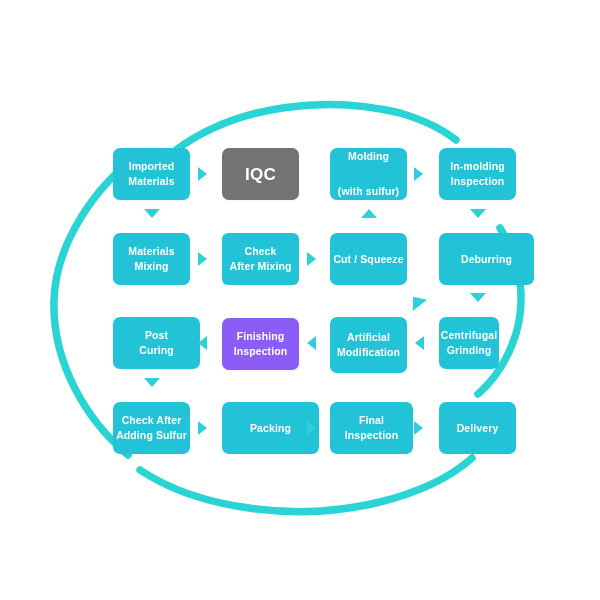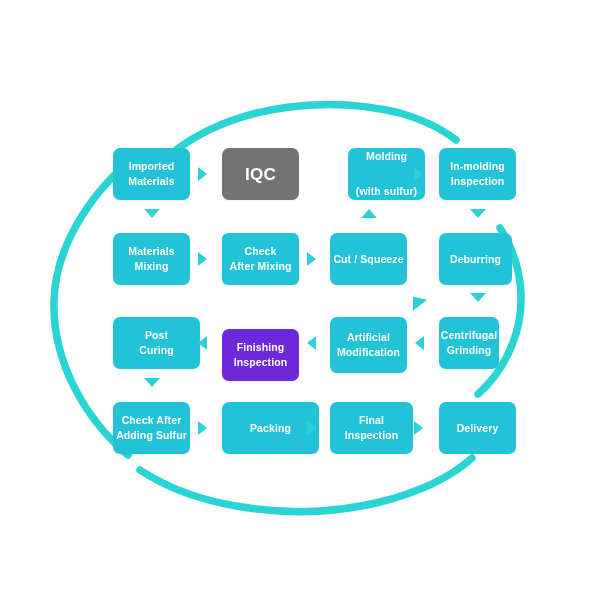--- a/index.html
+++ b/index.html
@@ -107,47 +107,47 @@
   </svg>
 
   <div id="nodes-layer">
       <div class="node" style="left: 113px; top: 148px; width: 77px; height: 52px; background: rgb(34, 195, 214); color: rgb(255, 255, 255);">
         <span class="ln">Imported</span>
         <span class="ln">Materials</span>
       </div>
       <div class="node big-label" style="left: 222px; top: 148px; width: 77px; height: 52px; background: #737373; color: rgb(255, 255, 255);">
         <span class="ln">IQC</span>
       </div>
-      <div class="node" style="left: 348px; top: 148px; width: 77px; height: 52px; background: rgb(34, 195, 214); color: rgb(255, 255, 255); gap: 20px;">
+      <div class="node" style="left: 330px; top: 148px; width: 77px; height: 52px; background: rgb(34, 195, 214); color: rgb(255, 255, 255); gap: 20px;">
         <span class="ln">Molding</span>
         <span class="ln">(with sulfur)</span>
       </div>
       <div class="node" style="left: 439px; top: 148px; width: 77px; height: 52px; background: rgb(34, 195, 214); color: rgb(255, 255, 255);">
         <span class="ln">In-molding</span>
         <span class="ln">Inspection</span>
       </div>
       <div class="node" style="left: 113px; top: 233px; width: 77px; height: 52px; background: rgb(34, 195, 214); color: rgb(255, 255, 255);">
         <span class="ln">Materials</span>
         <span class="ln">Mixing</span>
       </div>
       <div class="node" style="left: 222px; top: 233px; width: 77px; height: 52px; background: rgb(34, 195, 214); color: rgb(255, 255, 255); border-radius: 6px;">
         <span class="ln">Check</span>
         <span class="ln">After Mixing</span>
       </div>
       <div class="node" style="left: 330px; top: 233px; width: 77px; height: 52px; background: rgb(34, 195, 214); color: rgb(255, 255, 255);">
         <span class="ln">Cut / Squeeze</span>
       </div>
-      <div class="node" style="left: 439px; top: 233px; width: 73px; height: 52px; background: rgb(34, 195, 214); color: rgb(255, 255, 255);">
+      <div class="node" style="left: 439px; top: 233px; width: 95px; height: 52px; background: rgb(34, 195, 214); color: rgb(255, 255, 255);">
         <span class="ln">Deburring</span>
       </div>
       <div class="node" style="left: 113px; top: 317px; width: 87px; height: 52px; background: rgb(34, 195, 214); color: rgb(255, 255, 255);">
         <span class="ln">Post</span>
         <span class="ln">Curing</span>
       </div>
-      <div class="node" style="left: 222px; top: 329px; width: 77px; height: 52px; background: #6d28d9; color: rgb(255, 255, 255);">
+      <div class="node" style="left: 222px; top: 318px; width: 77px; height: 52px; background: #8b5cf6; color: rgb(255, 255, 255);">
         <span class="ln">Finishing</span>
         <span class="ln">Inspection</span>
       </div>
       <div class="node" style="left: 330px; top: 317px; width: 77px; height: 56px; background: rgb(34, 195, 214); color: rgb(255, 255, 255);">
         <span class="ln">Artificial</span>
         <span class="ln">Modification</span>
       </div>
       <div class="node" style="left: 439px; top: 317px; width: 60px; height: 52px; background: rgb(34, 195, 214); color: rgb(255, 255, 255);">
         <span class="ln">Centrifugal</span>
         <span class="ln">Grinding</span>

